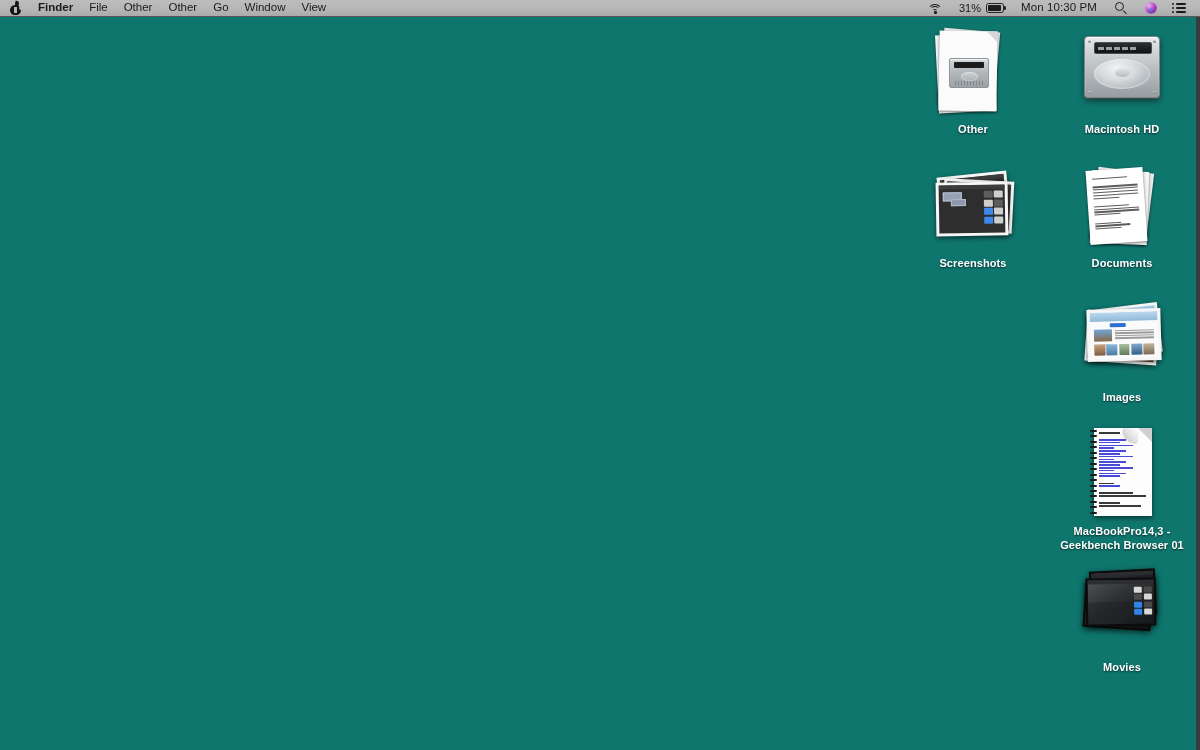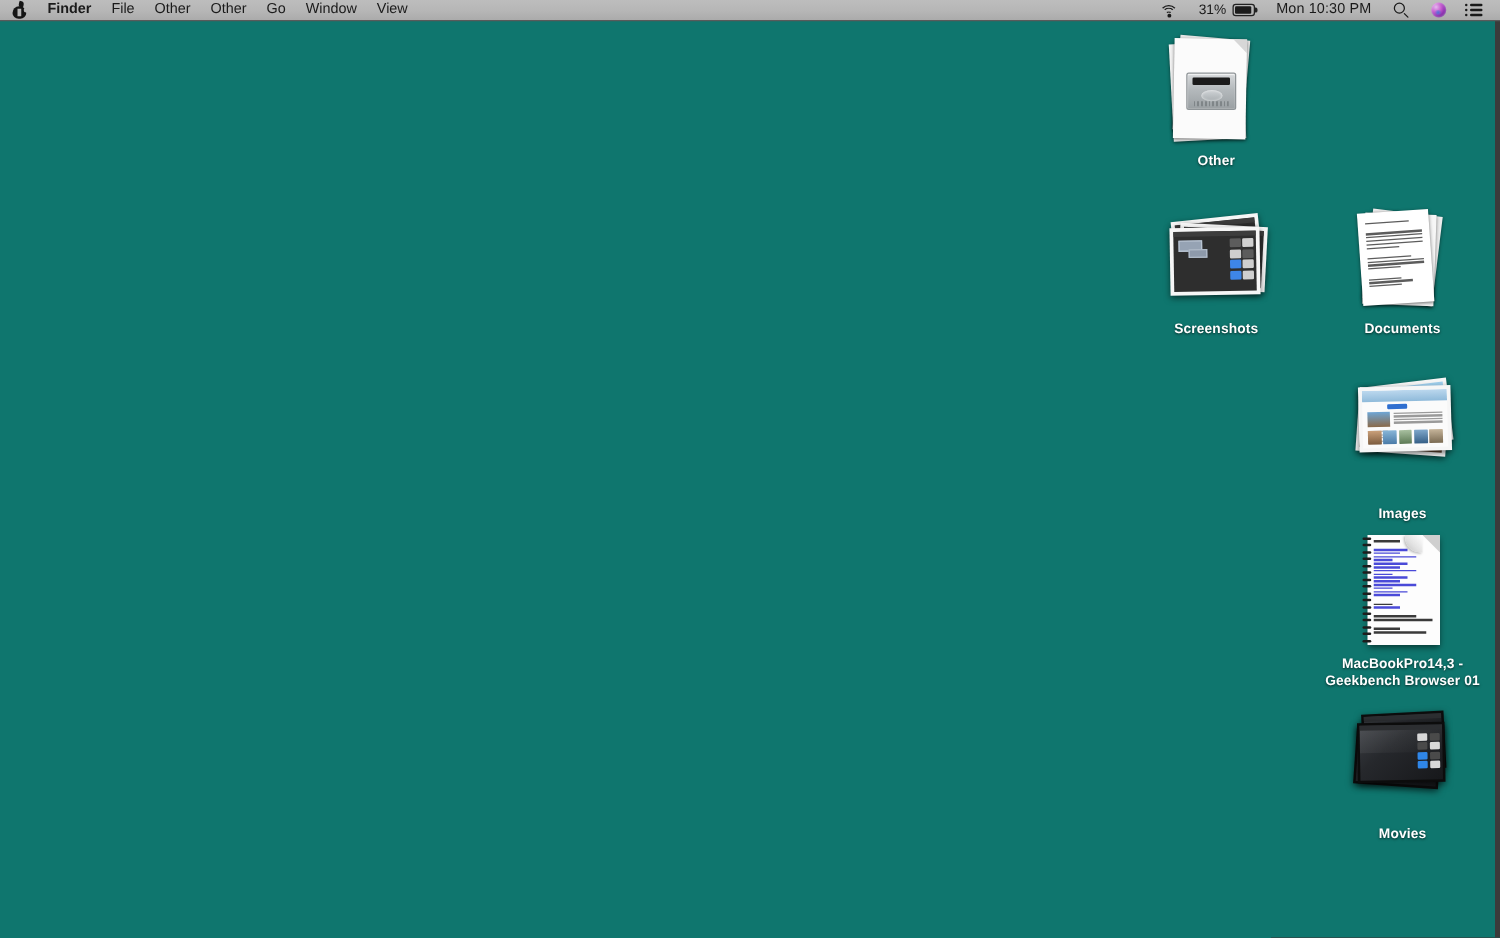--- a/index.html
+++ b/index.html
@@ -478,20 +478,40 @@
         <div class="sheet other-s3"></div>
         <div class="other-hd">
           <span class="strip"></span>
             <span class="disc"></span>
             <span class="vents"></span>
         </div>
       </div>
       <div class="icon-label">Other</div>
     </div>
 
+    <div class="desk-icon" style="left:1058px; top:22px;">
+      <div class="icon-art">
+        <div class="mhd-front"></div>
+        <div class="mhd-front" style="background:none;border:none;">
+          <span class="grill"></span>
+        </div>
+        <div class="mhd-body">
+          <div class="mhd-label"></div>
+          <div class="mhd-platter"></div>
+          <div class="mhd-hub"></div>
+          <div class="mhd-screws">
+              <i class="p1"></i>
+              <i class="p2"></i>
+              <i class="p3"></i>
+              <i class="p4"></i>
+            </div>
+        </div>
+      </div>
+      <div class="icon-label">Macintosh HD</div>
+    </div>
 
     <div class="desk-icon" style="left:909px; top:156px;">
       <div class="icon-art">
         <div class="frame ss-f1">
             <div class="inner shot-inner">
               <span class="topbar"></span>
             </div>
           </div>
         <div class="frame ss-f2">
             <div class="inner shot-inner">
@@ -540,21 +560,21 @@
             <i class="gap"></i>
             <i class="short"></i>
               <i class="mid"></i>
               <i class="short"></i>
           </span>
         </div>
       </div>
       <div class="icon-label">Documents</div>
     </div>
 
-    <div class="desk-icon" style="left:1058px; top:290px;gap:14px;">
+    <div class="desk-icon" style="left:1058px; top:290px;">
       <div class="icon-art">
         <div class="frame img-f1">
             <div class="inner photo-sky"></div>
           </div>
         <div class="frame img-f2">
             <div class="inner photo-sky"></div>
           </div>
         <div class="frame img-f3">
           <div class="inner web-inner">
             <span class="wtop"></span>

